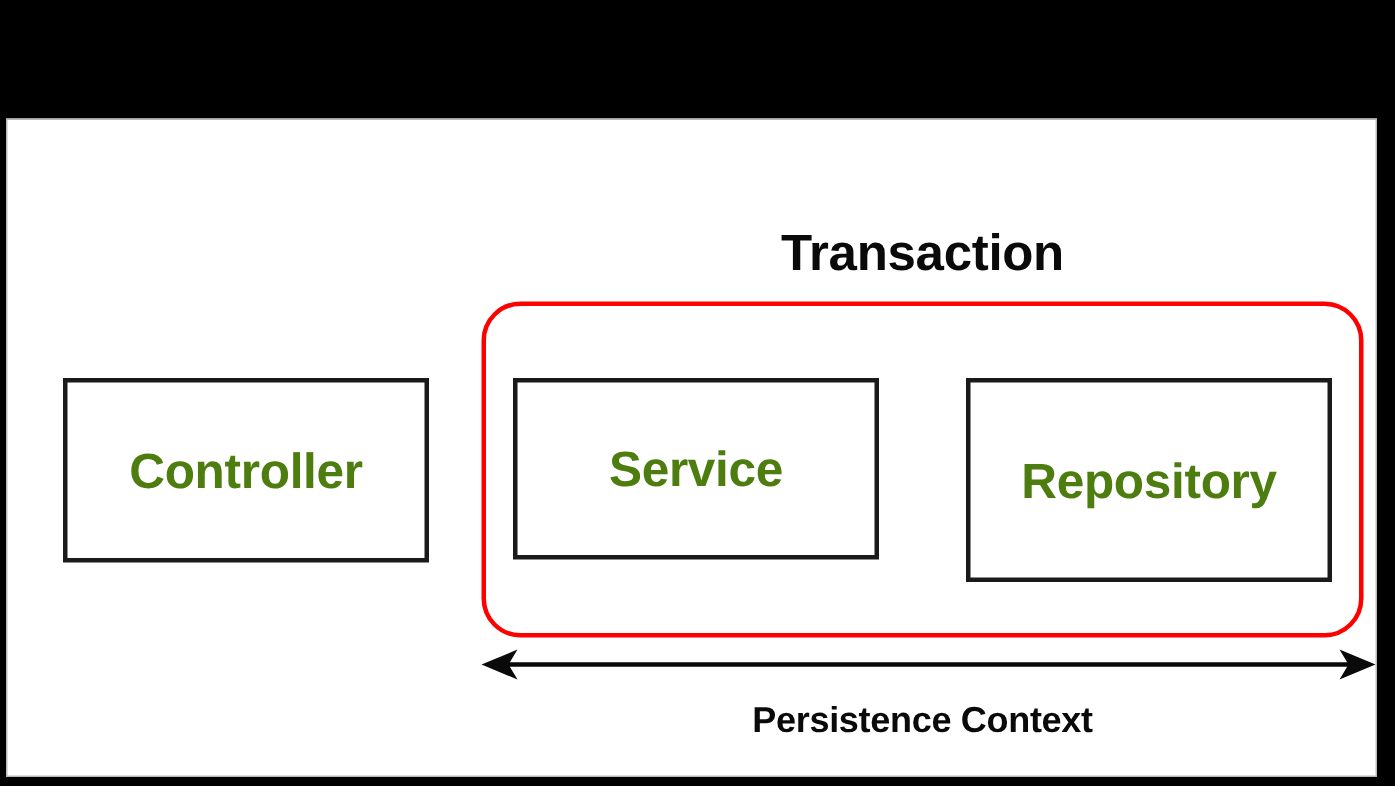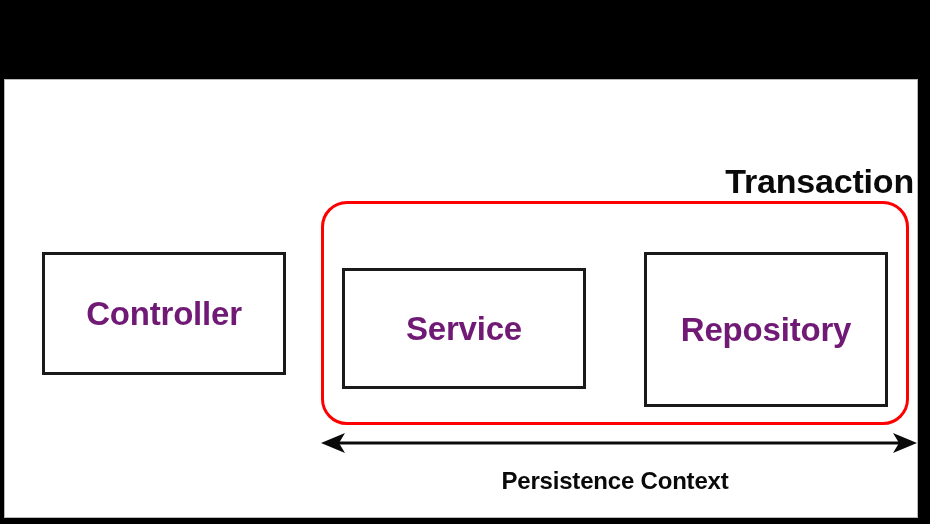--- a/index.html
+++ b/index.html
@@ -44,50 +44,50 @@
     border: 3px solid #1a1a1a;
     display: flex;
     align-items: center;
     justify-content: center;
   }
   .node-label {
     font-family: "Liberation Sans", sans-serif;
     font-weight: bold;
     font-size: 33px;
     line-height: 1;
-    color: #701a75;
+    color: #4d7c0f;
     letter-spacing: -0.2px;
     white-space: nowrap;
   }
 
   #box-controller { left: 37px;  top: 172px; width: 244px; height: 123px; }
-  #box-service    { left: 337px; top: 188px; width: 244px; height: 121px; }
-  #box-repository { left: 639px; top: 172px; width: 244px; height: 155px; }
+  #box-service    { left: 337px; top: 172px; width: 244px; height: 121px; }
+  #box-repository { left: 639px; top: 172px; width: 244px; height: 136px; }
 
   
   #transaction-boundary {
     position: absolute;
     left: 316px;
     top: 121px;
     width: 588px;
     height: 224px;
     box-sizing: border-box;
     border: 3px solid #ff0000;
     border-radius: 26px;
     background: transparent;
     pointer-events: none;
   }
 
   
   #transaction-label {
     position: absolute;
     left: 311px;
-    top: 84px;
+    top: 72px;
     width: 598px;
-    text-align: right;
+    text-align: center;
     font-family: "Liberation Sans", sans-serif;
     font-weight: bold;
     font-size: 34px;
     line-height: 1;
     color: #0a0a0a;
     letter-spacing: -0.2px;
     white-space: nowrap;
   }
 
   

